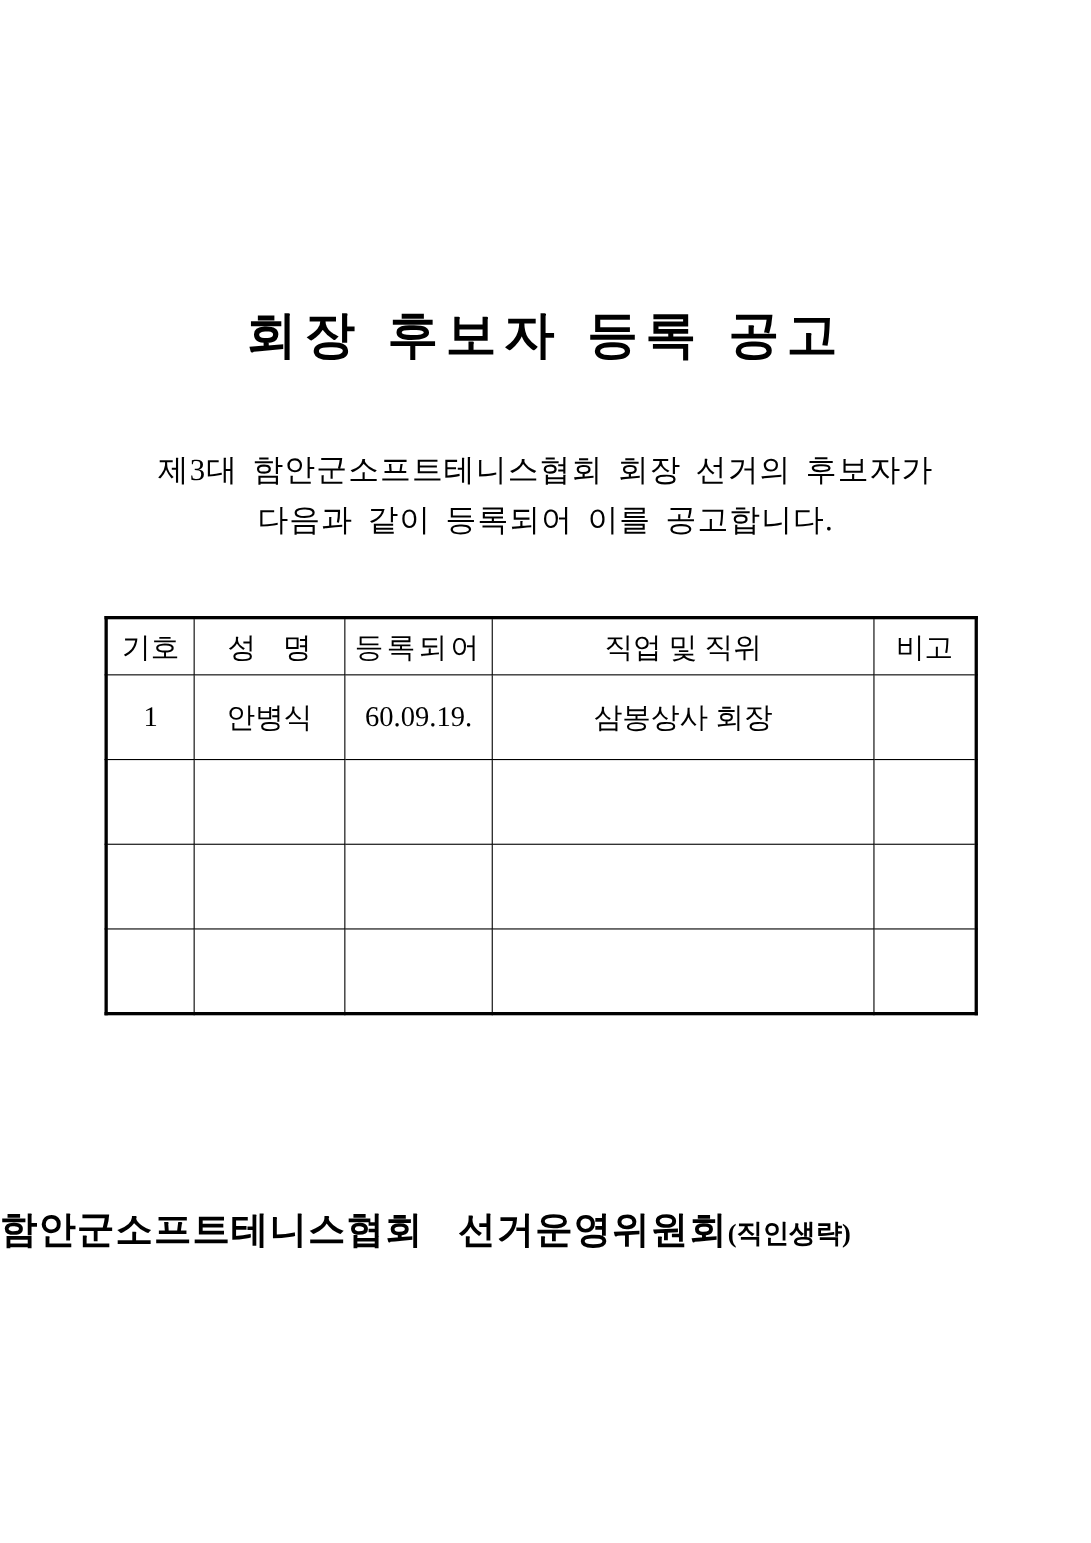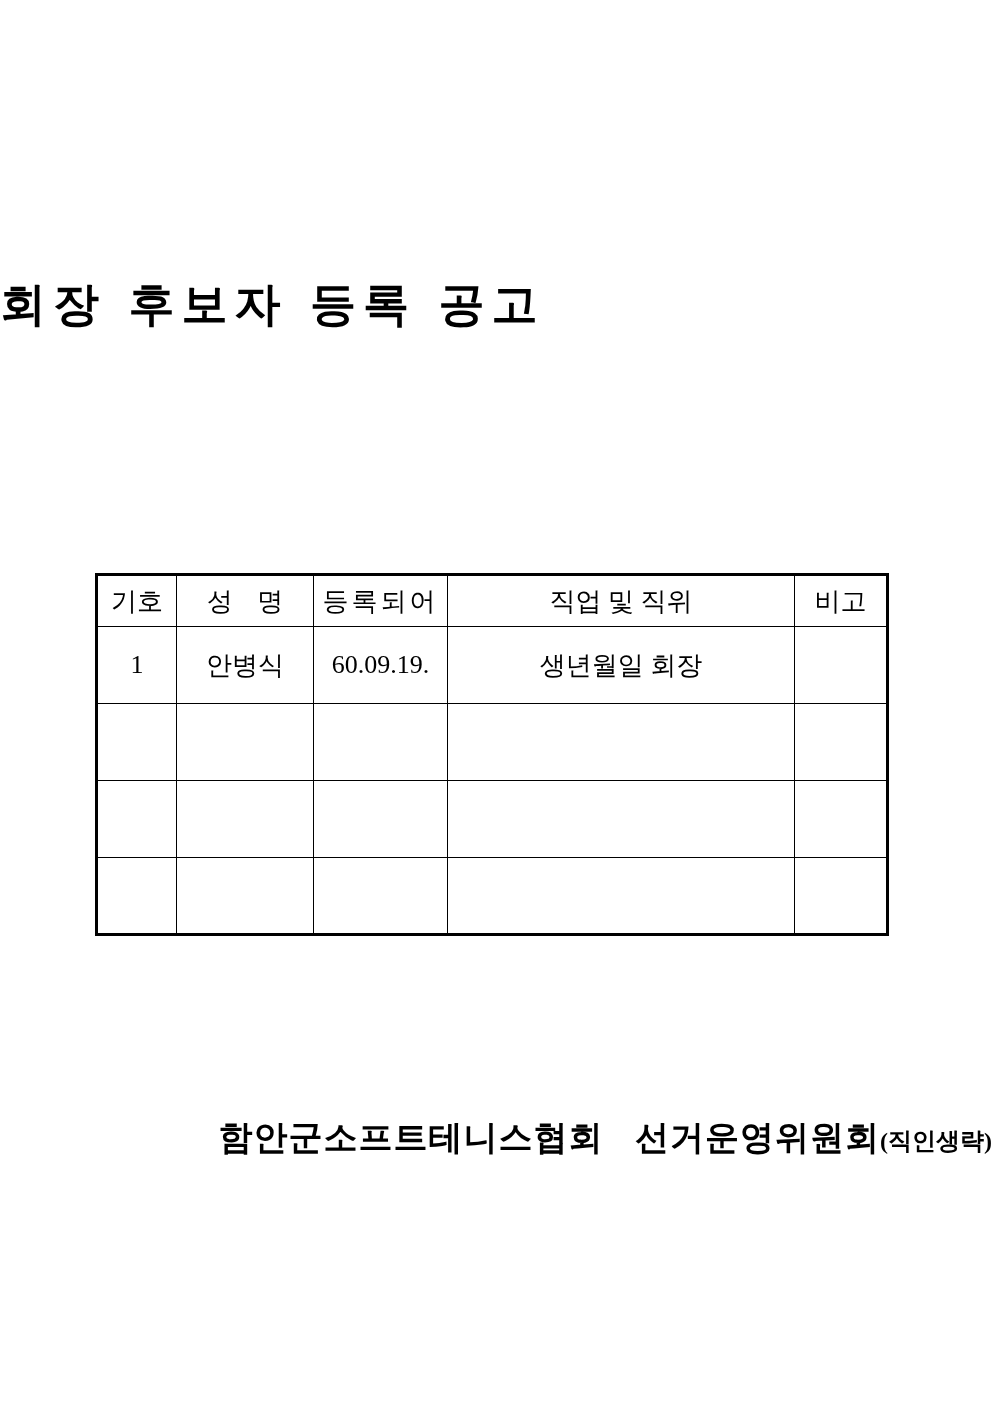--- a/index.html
+++ b/index.html
@@ -16,21 +16,21 @@
     font-family: "Liberation Serif", "DejaVu Serif", serif;
     overflow: hidden;
   }
 
   
   .doc-title {
     position: absolute;
     top: 274px;
     left: 0;
     width: 100%;
-    text-align: left;
+    text-align: center;
     font-size: 46px;
     font-weight: bold;
     letter-spacing: 7px;
     word-spacing: 4px;
     white-space: nowrap;
   }
 
   
   .doc-intro {
     position: absolute;
@@ -41,21 +41,21 @@
     font-size: 28px;
     line-height: 46px;
     letter-spacing: 1px;
     word-spacing: 5px;
   }
 
   
   .candidate-table {
     position: absolute;
     left: 95px;
-    top: 573px;
+    top: 560px;
     width: 791px;
     border-collapse: collapse;
     table-layout: fixed;
     border: 3px solid #000000;
   }
   .candidate-table th,
   .candidate-table td {
     border: 1px solid #000000;
     font-size: 26px;
     font-weight: normal;
@@ -82,43 +82,46 @@
   }
   .date-part { display: inline-block; }
   .date-gap { margin-left: 36px; }
 
   
   .doc-footer {
     position: absolute;
     top: 1095px;
     left: 0;
     width: 100%;
-    text-align: right;
+    text-align: left;
     white-space: nowrap;
-    margin-top: 20px;
   }
   .footer-org {
     font-size: 34px;
     font-weight: bold;
     letter-spacing: 1px;
     word-spacing: 22px;
   }
   .footer-seal {
     font-size: 24px;
     font-weight: bold;
     letter-spacing: 0;
   }
 </style>
 </head>
 <body>
 
 <div class="page">
 
   <div class="doc-title">회장 후보자 등록 공고</div>
 
+  <div class="doc-intro">
+    <div>제3대 함안군소프트테니스협회 회장 선거의 후보자가</div>
+    <div>다음과 같이 등록되어 이를 공고합니다.</div>
+  </div>
 
   <table class="candidate-table">
     <colgroup>
       <col style="width:80px">
       <col style="width:137px">
       <col style="width:134px">
       <col style="width:347px">
       <col style="width:93px">
     </colgroup>
     <thead>
@@ -128,21 +131,21 @@
         <th class="hdr-birth">등록되어</th>
         <th>직업 및 직위</th>
         <th>비고</th>
       </tr>
     </thead>
     <tbody>
       <tr>
         <td>1</td>
         <td>안병식</td>
         <td>60.09.19.</td>
-        <td>생년월일 회장</td>
+        <td>삼봉상사 회장</td>
         <td></td>
       </tr>
       <tr>
         <td></td>
         <td></td>
         <td></td>
         <td></td>
         <td></td>
       </tr>
       <tr>

